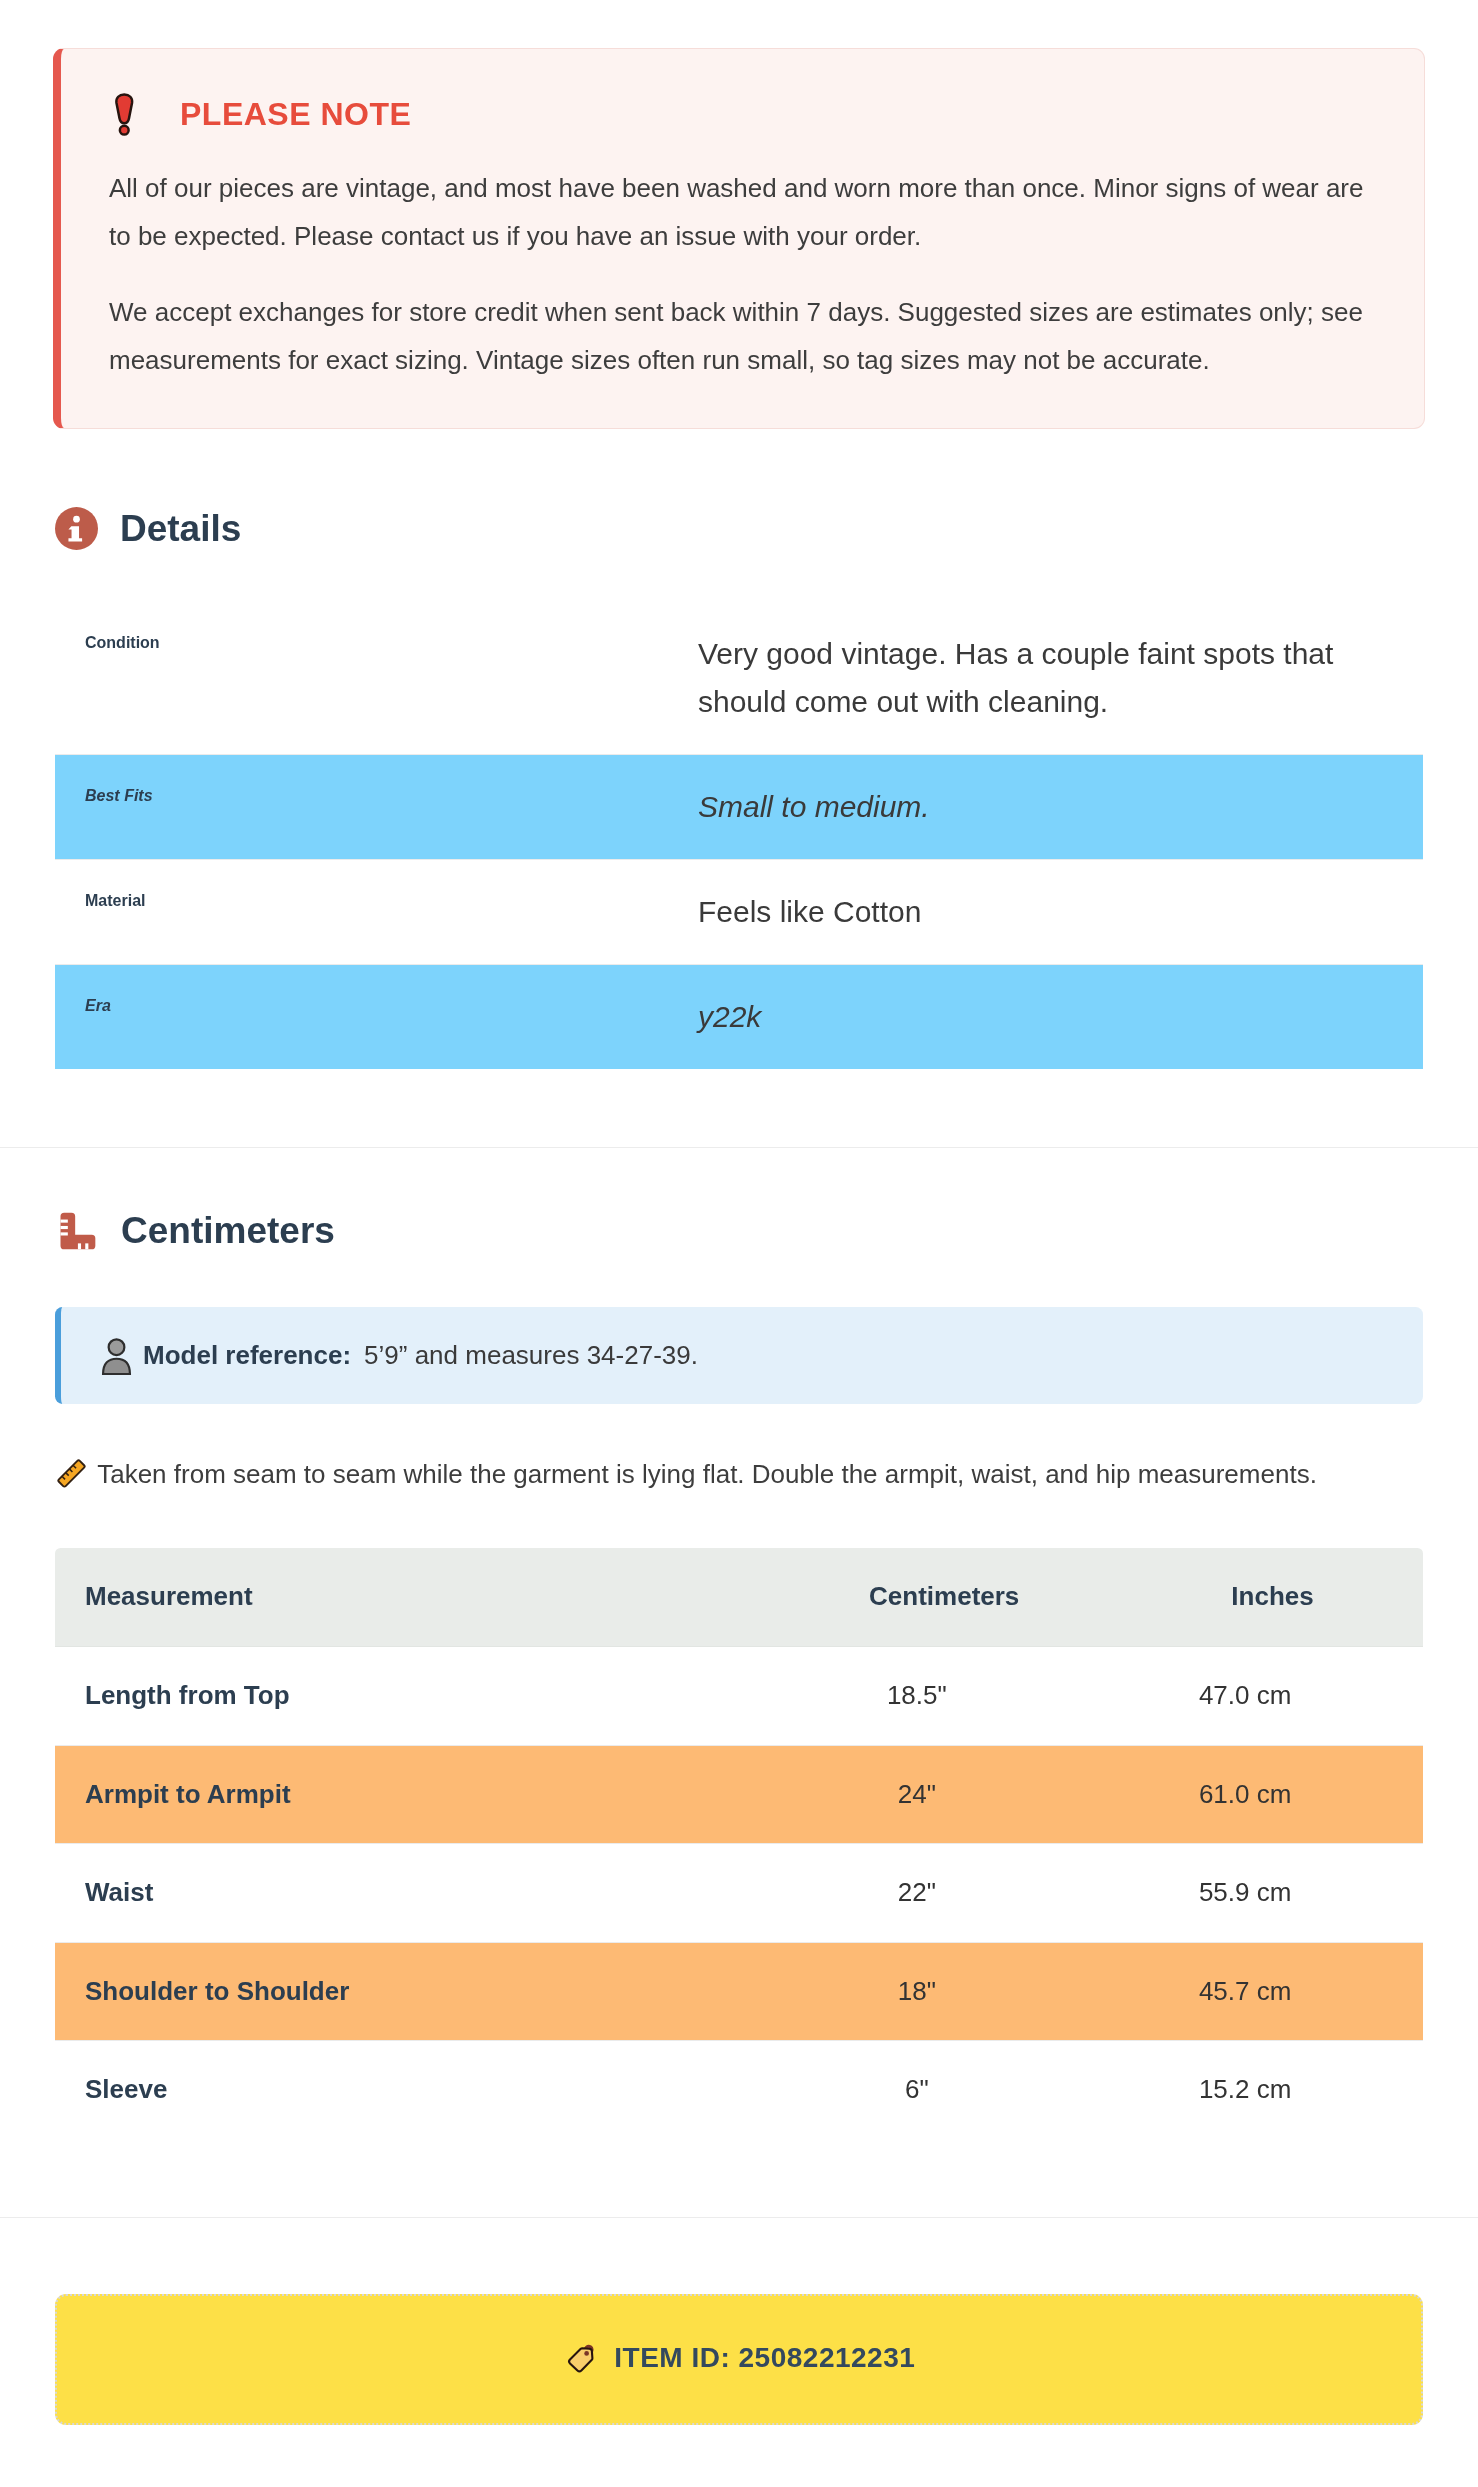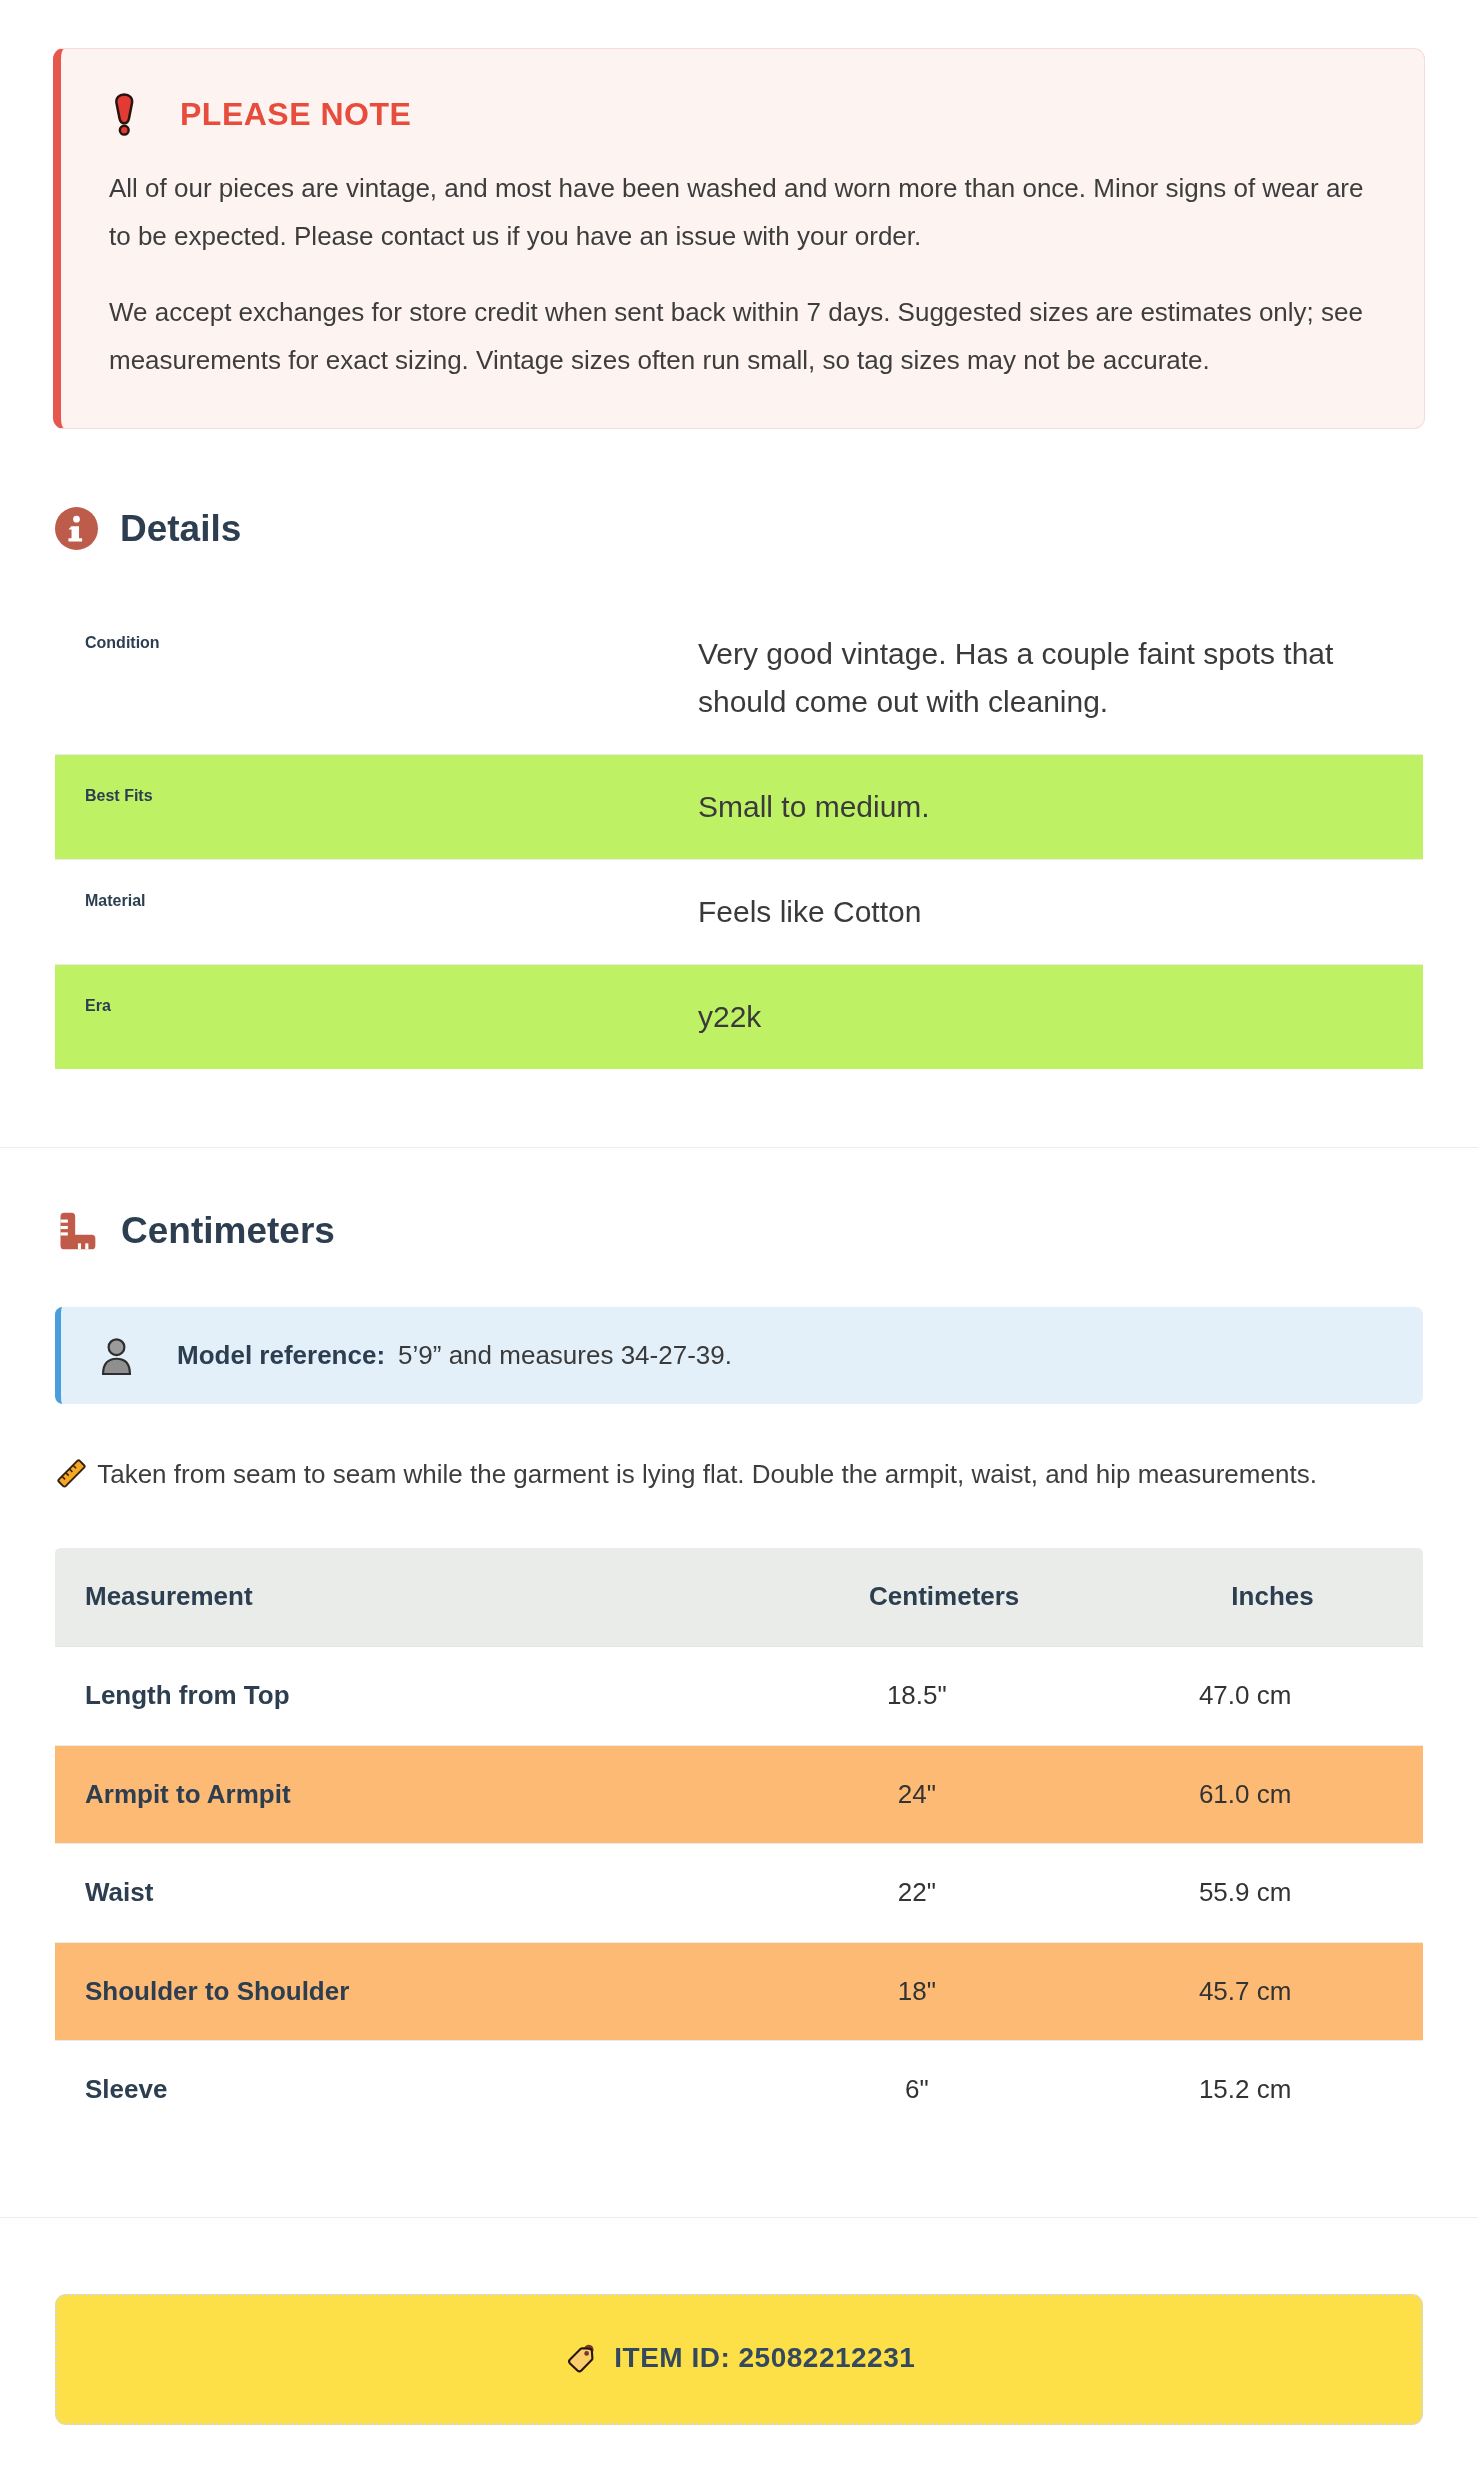--- a/index.html
+++ b/index.html
@@ -38,21 +38,21 @@
     display:flex; align-items:center; gap:22px;
     font-size:37px; font-weight:600; color:#2c3e50;
   }
   .details .section-heading { margin-top:78px; }
   .measurements .section-heading { margin-top:61px; }
 
   
   .kv-table { margin-top:52px; width:100%; }
   .kv-row { display:flex; border-top:0.9px solid #ebebeb; }
   .kv-row:first-child { border-top:none; }
-  .kv-row.alt { background:#bef264; }
+  .kv-row.alt { background:#7dd3fc;font-style:italic; }
   .kv-label {
     width:47%; padding:28px 18.5px 28px 30px;
     font-size:16px; font-weight:600; color:#2c3e50; line-height:1.6;
   }
   .kv-value {
     width:53%; padding:28px 55px 28px 0;
     font-size:30px; color:#3a3a3a; line-height:1.6;
   }
 
   .divider {
@@ -60,21 +60,21 @@
     margin:78px 0 0 0; width:100%;
   }
 
   
   .model-ref {
     margin-top:54px;
     background:#e3f0fa;
     border-left:6.5px solid #4a9edb;
     border-radius:7.4px;
     padding:28px 37px;
-    display:flex; align-items:center; gap:42px;
+    display:flex; align-items:center; gap:8px;
   }
   .model-ref p { font-size:26px; color:#3a3a3a; }
   .model-ref strong { font-weight:700; color:#2c3e50; }
   .model-ref .mr-text { margin-left:13px; }
 
   .note {
     margin-top:46px;
     font-size:26px; line-height:1.85; color:#3d3d3d;
     max-width:1284px;
   }

